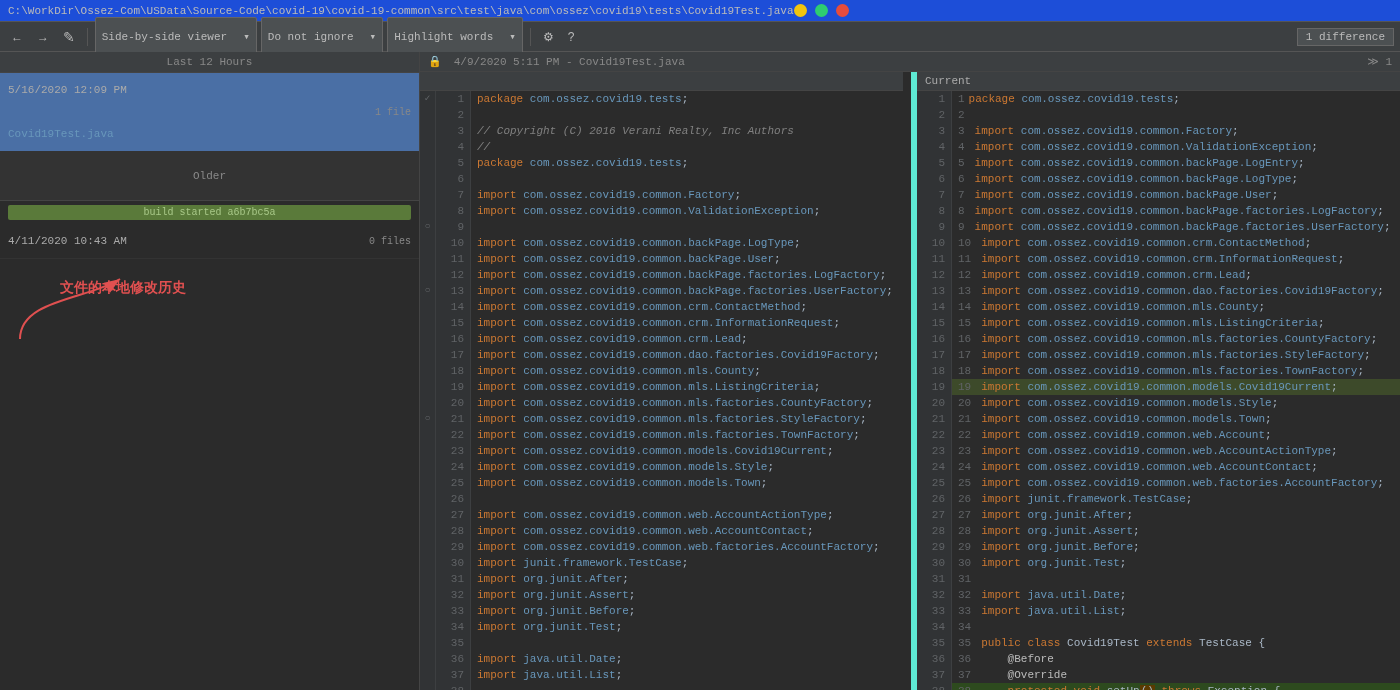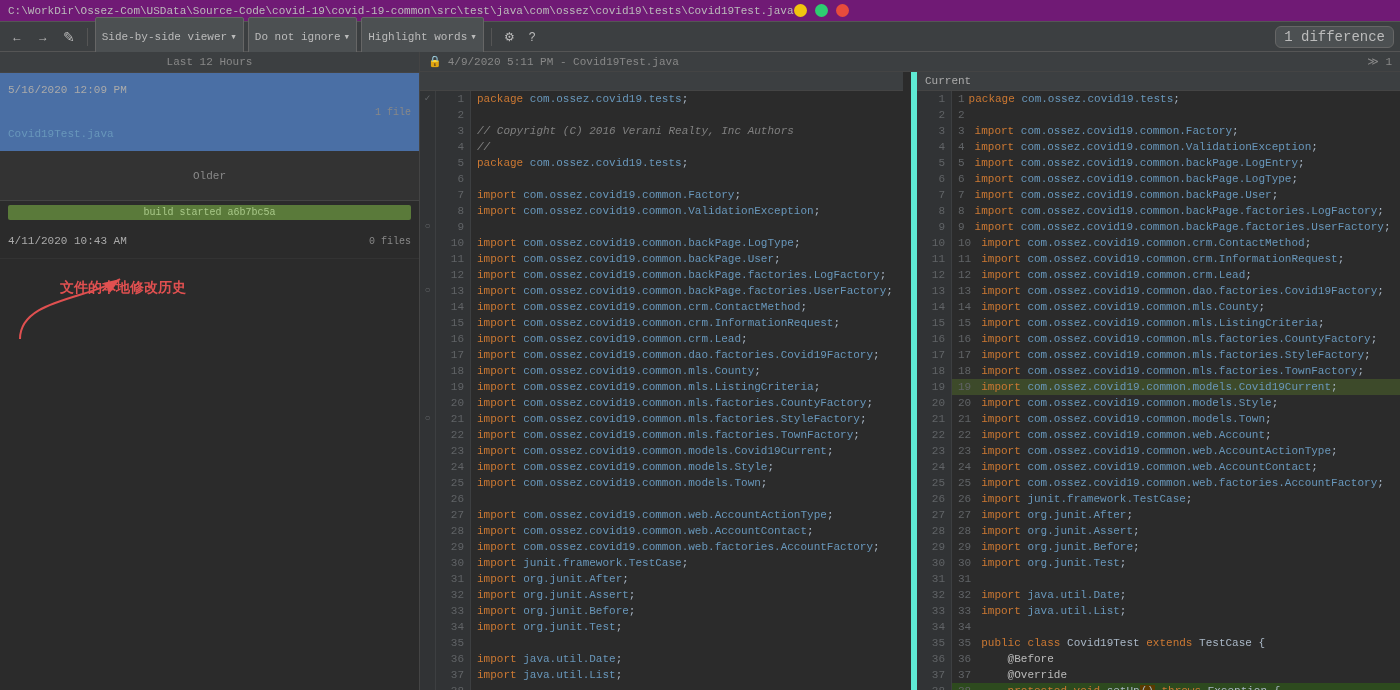--- a/index.html
+++ b/index.html
@@ -1,20 +1,20 @@
 <!DOCTYPE html>
 <html><head>
   <meta charset="utf-8">
   <style>
     * { box-sizing: border-box; margin: 0; padding: 0; }
     body { background: #2b2b2b; color: #a9b7c6; font-family: 'Consolas', 'Courier New', monospace; font-size: 12px; overflow: hidden; height: 690px; width: 1400px; }
 
     
     #titlebar {
-      background: #701a75;
+      background: #1d4ed8;
       height: 22px;
       display: flex;
       align-items: center;
       padding: 0 8px;
       font-size: 11px;
       color: #bbbbbb;
       border-bottom: 1px solid #555;
     }
     #titlebar-controls { display: flex; gap: 8px; }
     .title-btn { width: 13px; height: 13px; border-radius: 50%; display: inline-block; cursor: pointer; }
@@ -45,30 +45,30 @@
     .toolbar-dropdown {
       background: #4c5052;
       border: 1px solid #666;
       color: #bbbbbb;
       font-size: 11px;
       padding: 12px 6px;
       border-radius: 2px;
       cursor: pointer;
       display: flex;
       align-items: center;
-      gap: 3px;
+      gap: 16px;
     }
     .toolbar-right { margin-left: auto; display: flex; align-items: center; gap: 6px; }
     .diff-badge {
       background: #4c5052;
       border: 1px solid #666;
       color: #bbbbbb;
-      font-size: 14px;
+      font-size: 11px;
       padding: 2px 8px;
-      border-radius: 6px;
+      border-radius: 0;
     }
 
     
     #main {
       display: flex;
       height: calc(690px - 52px);
     }
 
     
     #left-panel {
@@ -149,21 +149,21 @@
       background: #3c3f41;
       padding: 3px 8px;
       font-size: 11px;
       color: #888;
       border-bottom: 1px solid #444;
       display: flex;
       align-items: center;
       gap: 6px;
     }
     .diff-header-icon { color: #7a7a7a; }
-    .diff-header-date { color: #888; }
+    .diff-header-date { color: #888; margin-left: 6px; }
 
     #diff-panels {
       display: flex;
       flex: 1;
       overflow: hidden;
     }
 
     .diff-panel {
       flex: 1;
       overflow: auto;

